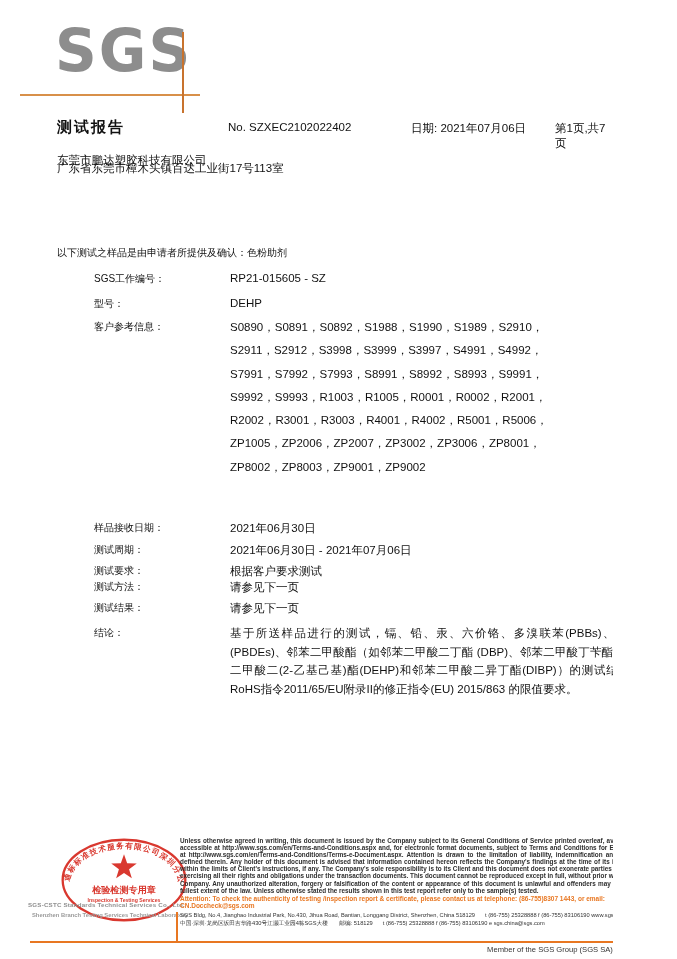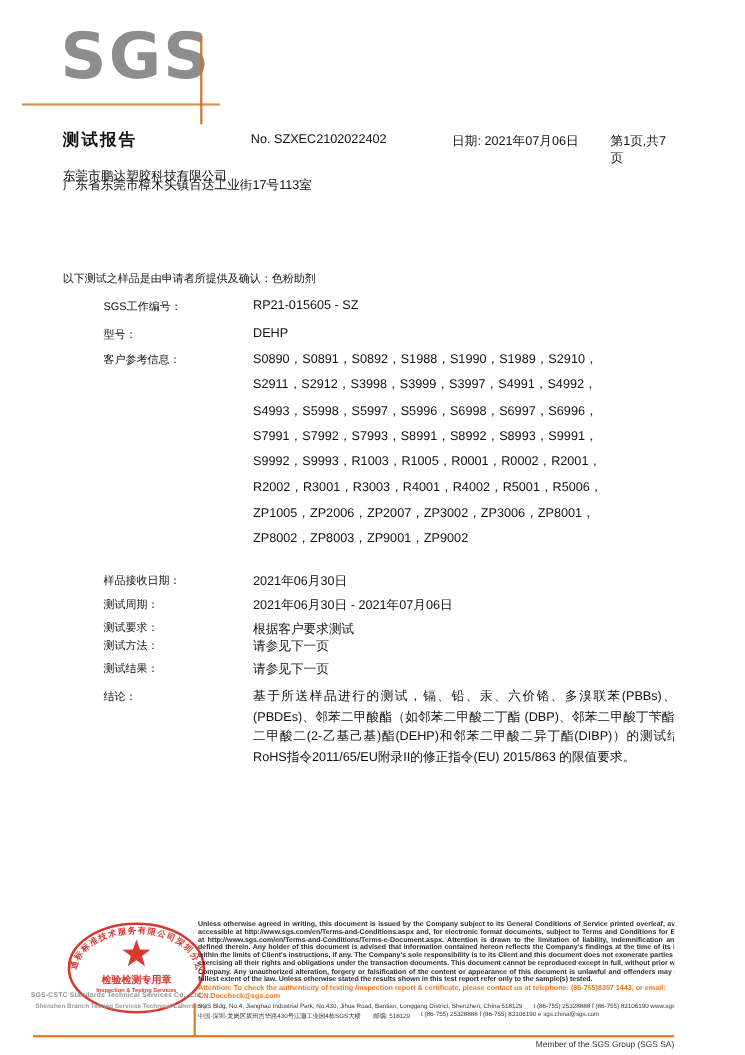--- a/index.html
+++ b/index.html
@@ -70,21 +70,20 @@
   <div class="lbl" style="top:272px">SGS工作编号：</div>
   <div class="val" style="top:272px">RP21-015605 - SZ</div>
 
   <div class="lbl" style="top:297px">型号：</div>
   <div class="val" style="top:297px">DEHP</div>
 
   <div class="lbl" style="top:320px">客户参考信息：</div>
   <div class="ref-lines">
     <div>S0890，S0891，S0892，S1988，S1990，S1989，S2910，</div>
     <div>S2911，S2912，S3998，S3999，S3997，S4991，S4992，</div>
-    <div>S4993，S5998，S5997，S5996，S6998，S6997，S6996，</div>
     <div>S7991，S7992，S7993，S8991，S8992，S8993，S9991，</div>
     <div>S9992，S9993，R1003，R1005，R0001，R0002，R2001，</div>
     <div>R2002，R3001，R3003，R4001，R4002，R5001，R5006，</div>
     <div>ZP1005，ZP2006，ZP2007，ZP3002，ZP3006，ZP8001，</div>
     <div>ZP8002，ZP8003，ZP9001，ZP9002</div>
   </div>
 
   <div class="lbl" style="top:521px">样品接收日期：</div>
   <div class="val" style="top:521px">2021年06月30日</div>
 

